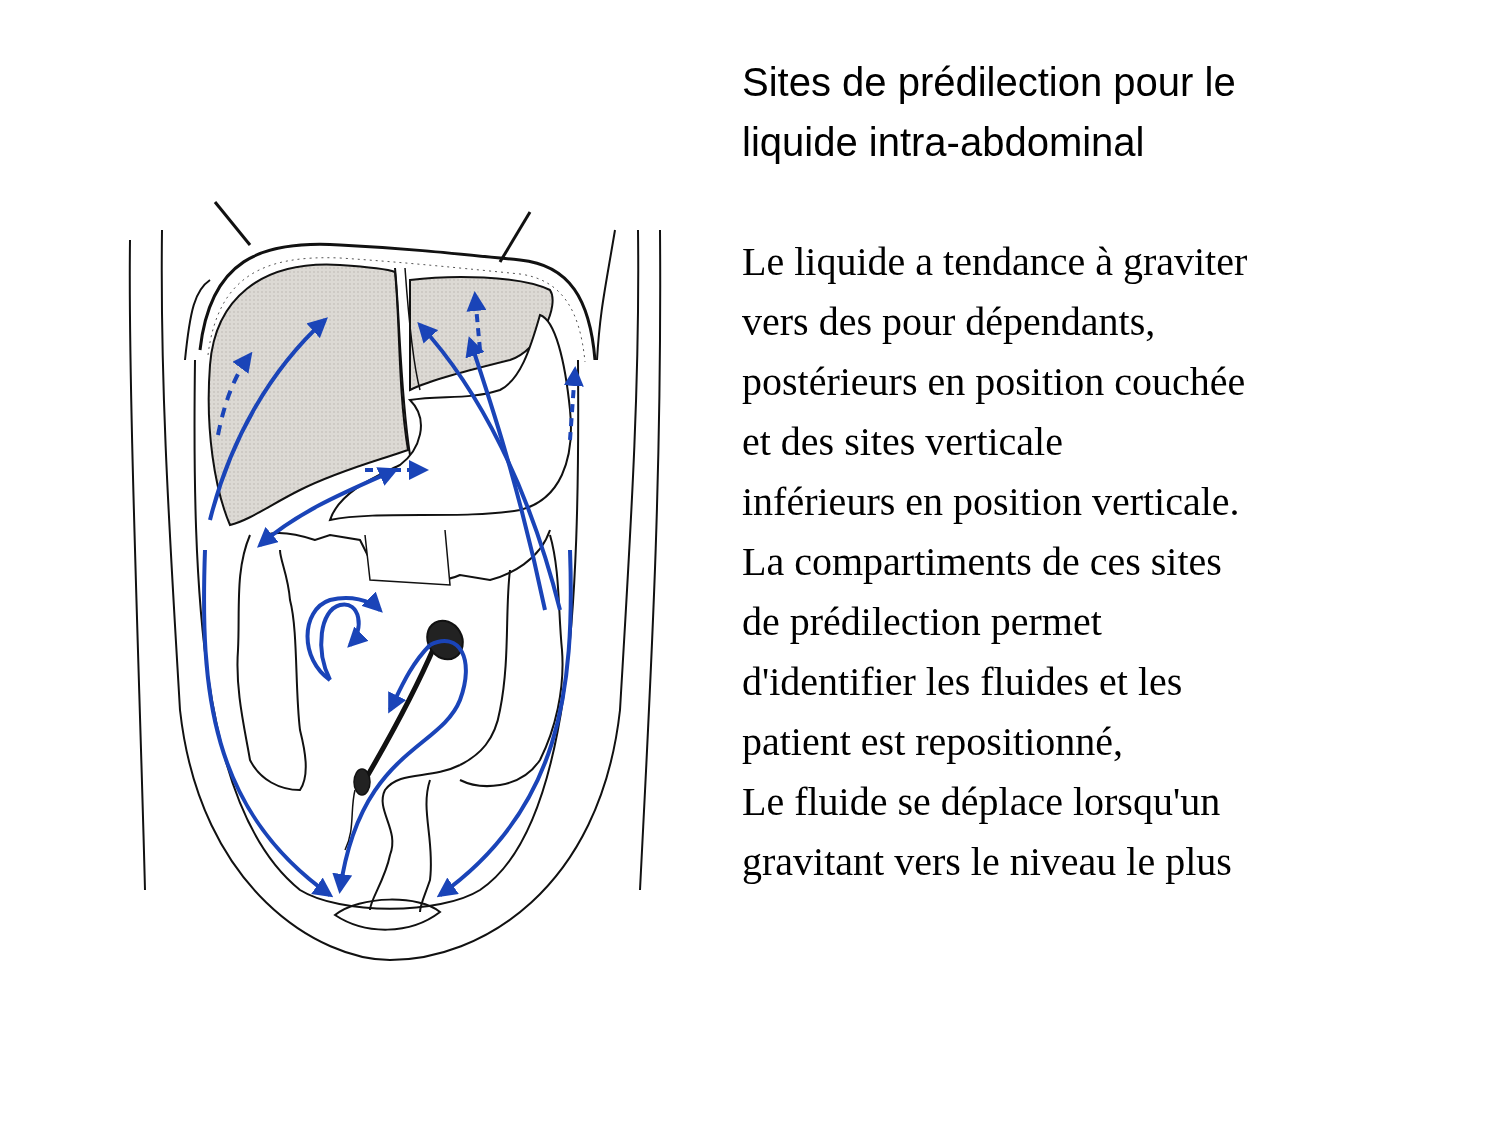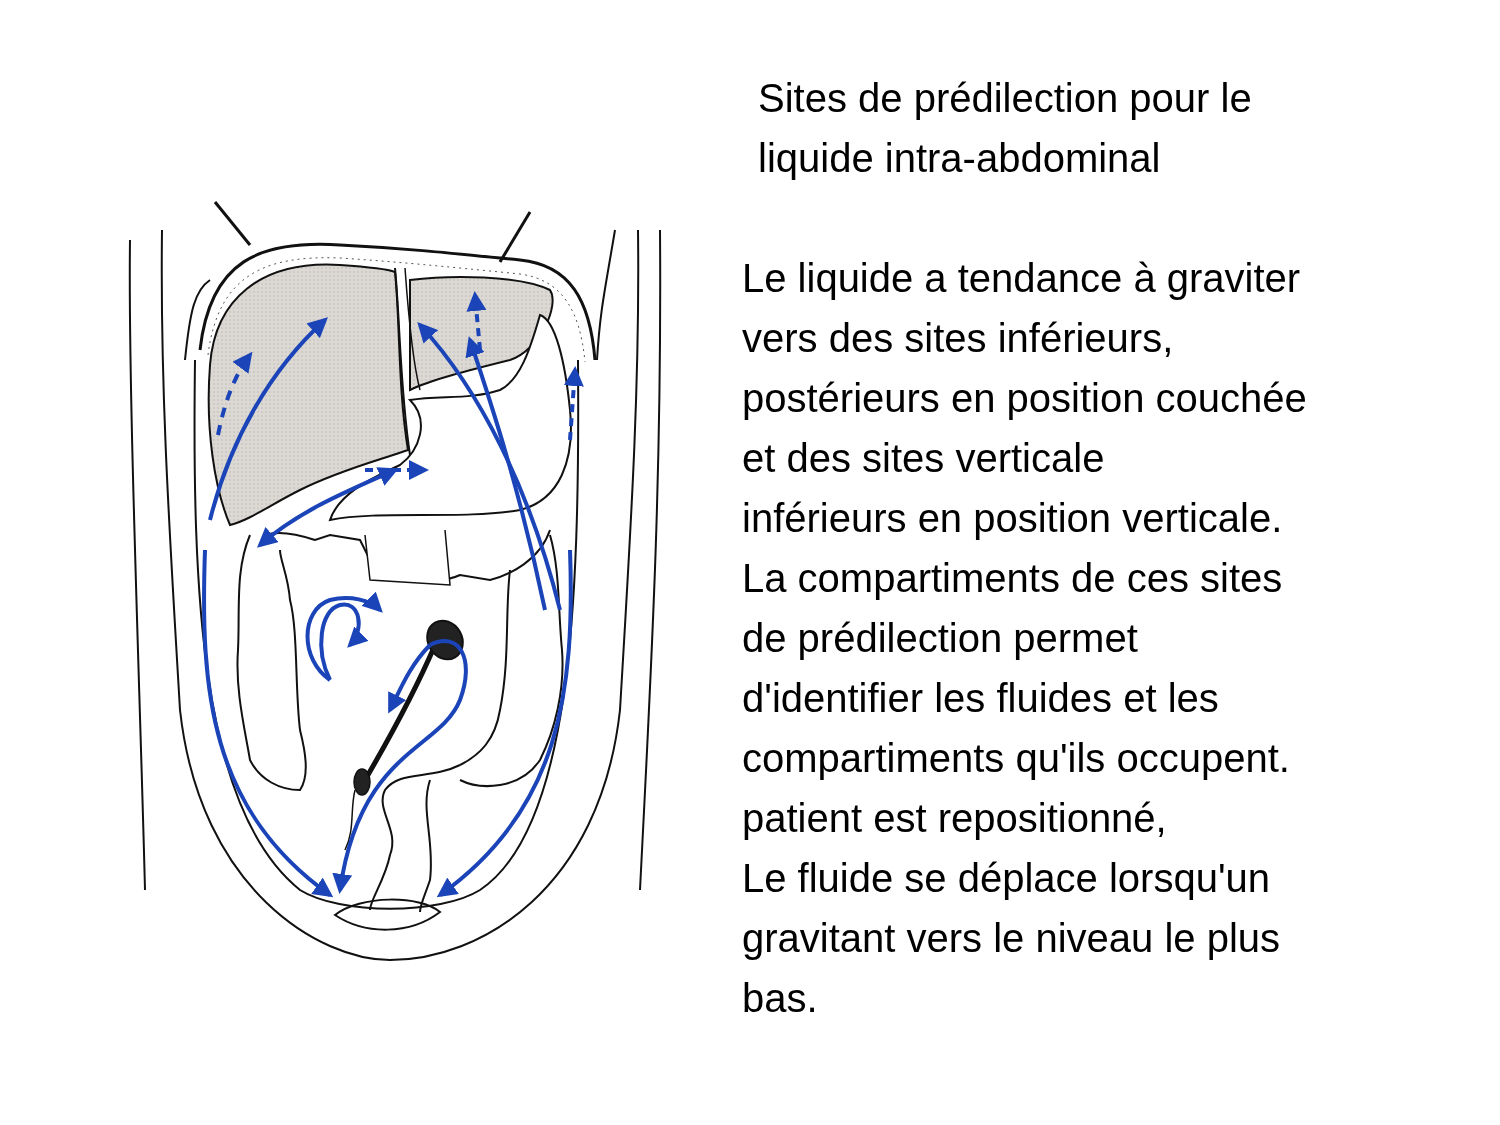--- a/index.html
+++ b/index.html
@@ -1,21 +1,21 @@
 <!DOCTYPE html>
 <html><head>
   <meta charset="utf-8">
   <style>
     html, body { margin: 0; padding: 0; background: #ffffff; }
     body { width: 1500px; height: 1125px; position: relative; overflow: hidden; font-family: "Liberation Sans", sans-serif; color: #000; }
     .illustration { position: absolute; left: 100px; top: 190px; width: 580px; height: 780px; }
     .illustration svg { width: 100%; height: 100%; display: block; }
     .text-panel { position: absolute; left: 742px; top: 52px; width: 740px; }
-    .title { font-size: 40px; line-height: 60px; margin: 16px; font-weight: normal; }
-    .body { font-size: 40px; line-height: 60px; margin: 60px 0 4px 0; }
+    .title { font-size: 40px; line-height: 60px; margin: 0; font-weight: normal; }
+    .body { font-size: 40px; line-height: 60px; margin: 60px 0 4px 0; font-family: Liberation Serif, serif; }
     .body span { display: block; white-space: nowrap; }
     .title span { display: block; white-space: nowrap; }
   </style>
 </head>
 <body>
 
 <div class="illustration">
   <svg viewBox="0 0 580 780" xmlns="http://www.w3.org/2000/svg">
     <defs>
       <marker id="ah" viewBox="0 0 10 10" refX="8" refY="5" markerWidth="5" markerHeight="5" orient="auto-start-reverse">
@@ -98,26 +98,24 @@
   </svg>
 </div>
 
 <div class="text-panel">
   <h1 class="title">
     <span>Sites de prédilection pour le</span>
     <span>liquide intra-abdominal</span>
   </h1>
   <p class="body">
     <span>Le liquide a tendance à graviter</span>
-    <span>vers des sites inférieurs,</span>
+    <span>vers des pour dépendants,</span>
     <span>postérieurs en position couchée</span>
     <span>et des sites verticale</span>
     <span>inférieurs en position verticale.</span>
     <span>La compartiments de ces sites</span>
     <span>de prédilection permet</span>
     <span>d'identifier les fluides et les</span>
-    <span>compartiments qu'ils occupent.</span>
     <span>patient est repositionné,</span>
     <span>Le fluide se déplace lorsqu'un</span>
     <span>gravitant vers le niveau le plus</span>
-    <span>bas.</span>
   </p>
 </div>
 
 </body></html>

